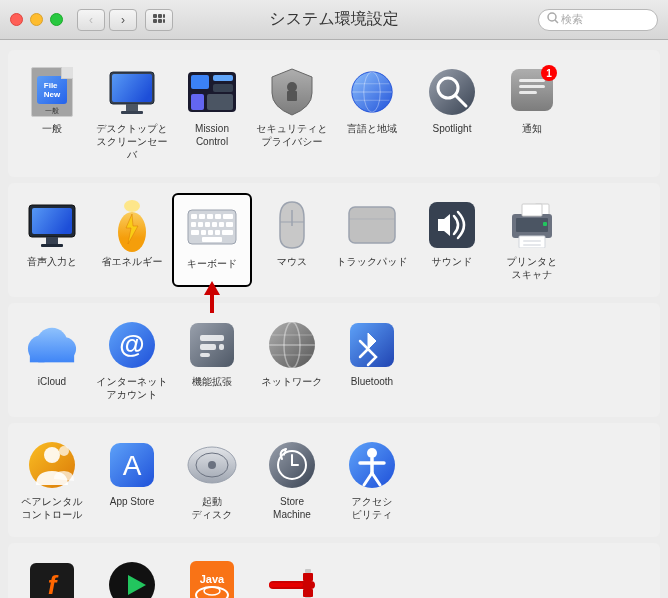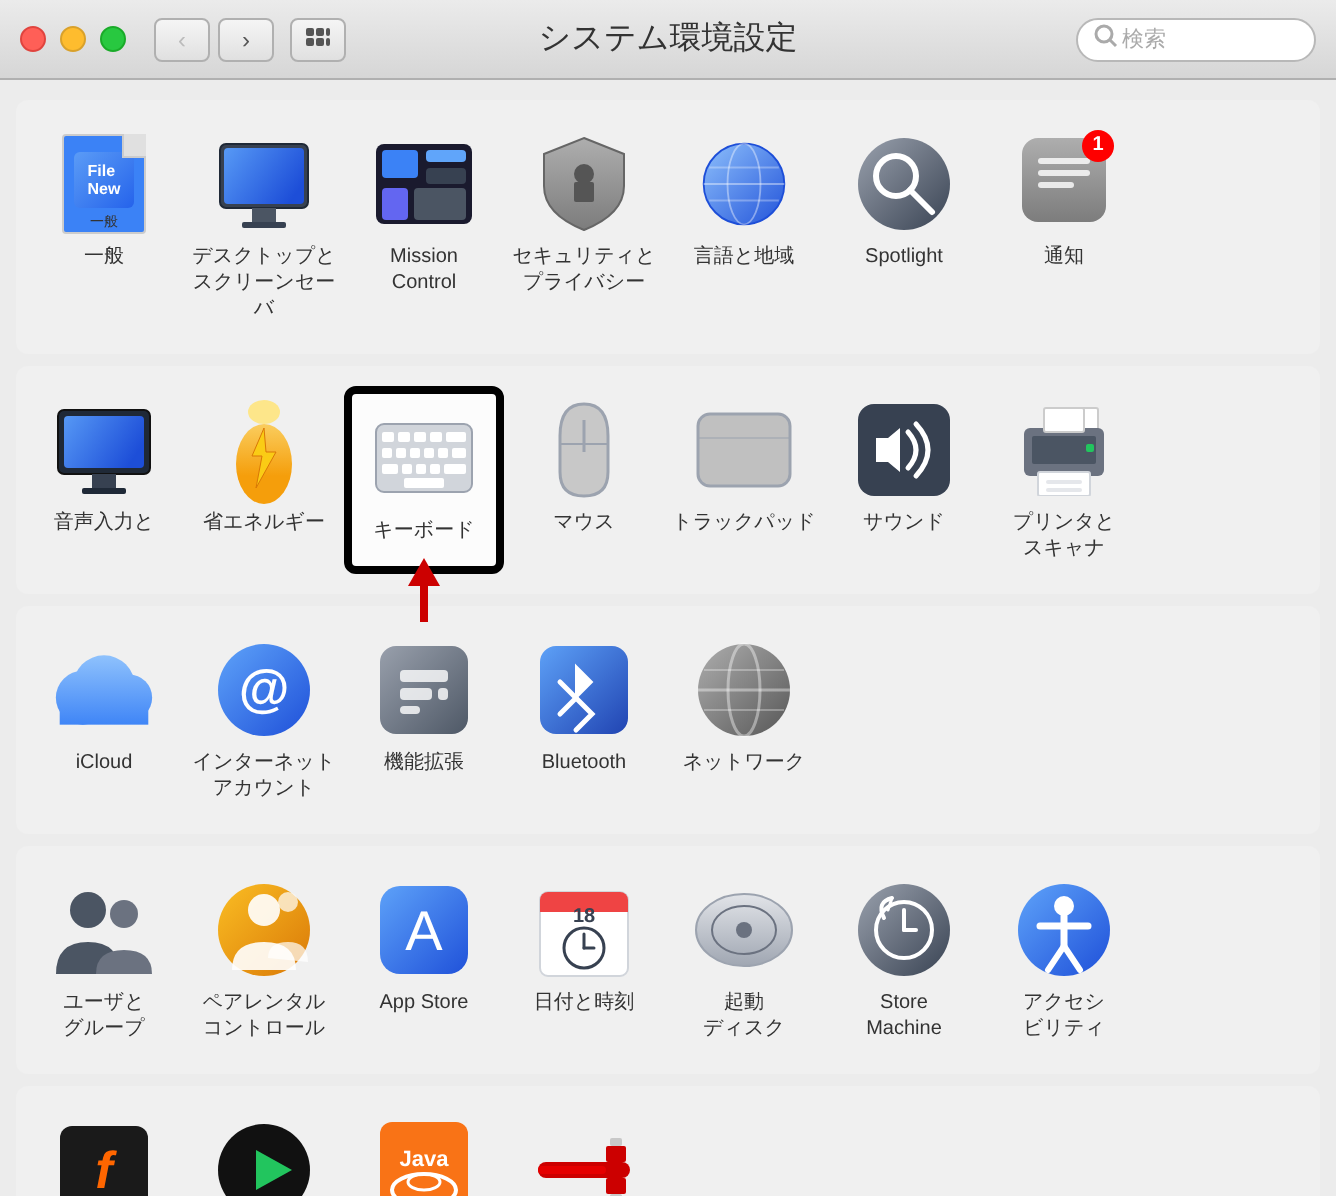--- a/index.html
+++ b/index.html
@@ -127,21 +127,21 @@
     .item-label {
       font-size: 10px;
       color: #333;
       text-align: center;
       line-height: 1.3;
       white-space: pre-line;
     }
 
     
     .item-keyboard {
-      border: 4px solid #000000;
+      border: 2px solid #000000;
       background: rgba(255,255,255,0.8);
       border-radius: 6px;
     }
 
     .section-bottom { margin-bottom: 4px; }
 
     
     .globe-svg { width: 44px; height: 44px; }
   </style>
 </head>
@@ -177,21 +177,21 @@
   </div>
 </div>
 
 <div class="content">
 
   <div class="section">
     <div class="grid">
 
       <div class="item">
         <div class="icon-wrap">
-          <div style="width:42px;height:50px;background:#3b82f6;border:1px solid #ccc;border-radius:2px;position:relative;display:flex;flex-direction:column;align-items:center;">
+          <div style="width:42px;height:50px;background:#a3a3a3;border:1px solid #ccc;border-radius:2px;position:relative;display:flex;flex-direction:column;align-items:center;">
             <div style="position:absolute;top:-1px;right:-1px;width:12px;height:12px;background:#e0e0e0;border-left:1px solid #ccc;border-bottom:1px solid #ccc;"></div>
             <div style="width:30px;height:30px;background:linear-gradient(135deg,#5b9cf6,#2563eb);border-radius:3px;display:flex;align-items:center;justify-content:center;margin-top:8px;color:white;font-size:8px;font-weight:bold;">File<br>New</div>
             <div style="font-size:7px;color:#333;margin-top:2px;">一般</div>
           </div>
         </div>
         <span class="item-label">一般</span>
       </div>
 
       <div class="item">
         <div class="icon-wrap">
@@ -481,74 +481,62 @@
             <rect x="31" y="23" width="5" height="6" rx="2" fill="white" opacity="0.8"></rect>
             <rect x="12" y="32" width="10" height="4" rx="2" fill="white" opacity="0.8"></rect>
           </svg>
         </div>
         <span class="item-label">機能拡張</span>
       </div>
 
       <div class="item">
         <div class="icon-wrap">
           <svg width="48" height="48" viewBox="0 0 48 48">
+            <circle cx="24" cy="24" r="23" fill="url(#netGrad)"></circle>
+            <defs>
+              <linearGradient id="netGrad" x1="0" y1="0" x2="48" y2="48" gradientUnits="userSpaceOnUse">
+                <stop offset="0%" stop-color="#b0b0b0"></stop>
+                <stop offset="100%" stop-color="#555"></stop>
+              </linearGradient>
+            </defs>
+            <ellipse cx="24" cy="24" rx="8" ry="23" fill="none" stroke="rgba(255,255,255,0.4)" stroke-width="1.5"></ellipse>
+            <line x1="1" y1="24" x2="47" y2="24" stroke="rgba(255,255,255,0.4)" stroke-width="1.5"></line>
+            <line x1="4" y1="14" x2="44" y2="14" stroke="rgba(255,255,255,0.3)" stroke-width="1"></line>
+            <line x1="4" y1="34" x2="44" y2="34" stroke="rgba(255,255,255,0.3)" stroke-width="1"></line>
+          </svg>
+        </div>
+        <span class="item-label">ネットワーク</span>
+      </div>
+
+      <div class="item">
+        <div class="icon-wrap">
+          <svg width="48" height="48" viewBox="0 0 48 48">
             <rect x="2" y="2" width="44" height="44" rx="8" fill="url(#btGrad)"></rect>
             <defs>
               <linearGradient id="btGrad" x1="0" y1="0" x2="48" y2="48" gradientUnits="userSpaceOnUse">
                 <stop offset="0%" stop-color="#60a5fa"></stop>
                 <stop offset="100%" stop-color="#1e40af"></stop>
               </linearGradient>
             </defs>
             <path d="M20 12 L28 20 L20 28 L20 12 Z" fill="white" stroke="white" stroke-width="1"></path>
             <path d="M20 28 L28 36 L20 44" fill="none" stroke="white" stroke-width="2.5" stroke-linecap="round"></path>
             <line x1="20" y1="28" x2="12" y2="20" stroke="white" stroke-width="2.5" stroke-linecap="round"></line>
             <line x1="20" y1="28" x2="12" y2="36" stroke="white" stroke-width="2.5" stroke-linecap="round"></line>
           </svg>
         </div>
         <span class="item-label">Bluetooth</span>
       </div>
 
-      <div class="item">
-        <div class="icon-wrap">
-          <svg width="48" height="48" viewBox="0 0 48 48">
-            <circle cx="24" cy="24" r="23" fill="url(#netGrad)"></circle>
-            <defs>
-              <linearGradient id="netGrad" x1="0" y1="0" x2="48" y2="48" gradientUnits="userSpaceOnUse">
-                <stop offset="0%" stop-color="#b0b0b0"></stop>
-                <stop offset="100%" stop-color="#555"></stop>
-              </linearGradient>
-            </defs>
-            <ellipse cx="24" cy="24" rx="8" ry="23" fill="none" stroke="rgba(255,255,255,0.4)" stroke-width="1.5"></ellipse>
-            <line x1="1" y1="24" x2="47" y2="24" stroke="rgba(255,255,255,0.4)" stroke-width="1.5"></line>
-            <line x1="4" y1="14" x2="44" y2="14" stroke="rgba(255,255,255,0.3)" stroke-width="1"></line>
-            <line x1="4" y1="34" x2="44" y2="34" stroke="rgba(255,255,255,0.3)" stroke-width="1"></line>
-          </svg>
-        </div>
-        <span class="item-label">ネットワーク</span>
-      </div>
-
 
     </div>
   </div>
 
   <div class="section">
     <div class="grid">
 
-      <div class="item">
-        <div class="icon-wrap">
-          <svg width="52" height="44" viewBox="0 0 52 44">
-            <circle cx="18" cy="12" r="9" fill="#4b5563"></circle>
-            <path d="M2 44 Q2 28 18 28 Q34 28 34 44 Z" fill="#4b5563"></path>
-            <circle cx="36" cy="14" r="7" fill="#6b7280"></circle>
-            <path d="M22 44 Q22 32 36 32 Q50 32 50 44 Z" fill="#6b7280"></path>
-          </svg>
-        </div>
-        <span class="item-label">ユーザと
-グループ</span>
-      </div>
 
       <div class="item">
         <div class="icon-wrap">
           <svg width="48" height="48" viewBox="0 0 48 48">
             <circle cx="24" cy="24" r="23" fill="url(#parentGrad)"></circle>
             <defs>
               <linearGradient id="parentGrad" x1="0" y1="0" x2="48" y2="48" gradientUnits="userSpaceOnUse">
                 <stop offset="0%" stop-color="#fbbf24"></stop>
                 <stop offset="100%" stop-color="#d97706"></stop>
               </linearGradient>
@@ -573,34 +561,20 @@
                 <stop offset="100%" stop-color="#1d4ed8"></stop>
               </linearGradient>
             </defs>
             <text x="24" y="34" text-anchor="middle" font-size="28" fill="white">A</text>
           </svg>
         </div>
         <span class="item-label">App Store</span>
       </div>
 
 
-      <div class="item">
-        <div class="icon-wrap">
-          <svg width="48" height="50" viewBox="0 0 48 50">
-            <rect x="2" y="6" width="44" height="42" rx="4" fill="white" stroke="#d1d5db" stroke-width="1"></rect>
-            <rect x="2" y="6" width="44" height="10" rx="4" fill="#ef4444"></rect>
-            <rect x="2" y="12" width="44" height="4" rx="0" fill="#ef4444"></rect>
-            <text x="24" y="21" text-anchor="middle" font-size="10" font-weight="bold" fill="#374151">18</text>
-            <circle cx="24" cy="34" r="10" fill="none" stroke="#374151" stroke-width="1.5"></circle>
-            <line x1="24" y1="34" x2="24" y2="27" stroke="#374151" stroke-width="1.5" stroke-linecap="round"></line>
-            <line x1="24" y1="34" x2="29" y2="34" stroke="#374151" stroke-width="1.5" stroke-linecap="round"></line>
-          </svg>
-        </div>
-        <span class="item-label">日付と時刻</span>
-      </div>
 
       <div class="item">
         <div class="icon-wrap">
           <svg width="50" height="40" viewBox="0 0 50 40">
             <ellipse cx="25" cy="20" rx="24" ry="18" fill="url(#startGrad)" stroke="#9ca3af" stroke-width="1"></ellipse>
             <defs>
               <linearGradient id="startGrad" x1="0" y1="0" x2="0" y2="40" gradientUnits="userSpaceOnUse">
                 <stop offset="0%" stop-color="#e5e7eb"></stop>
                 <stop offset="100%" stop-color="#9ca3af"></stop>
               </linearGradient>

